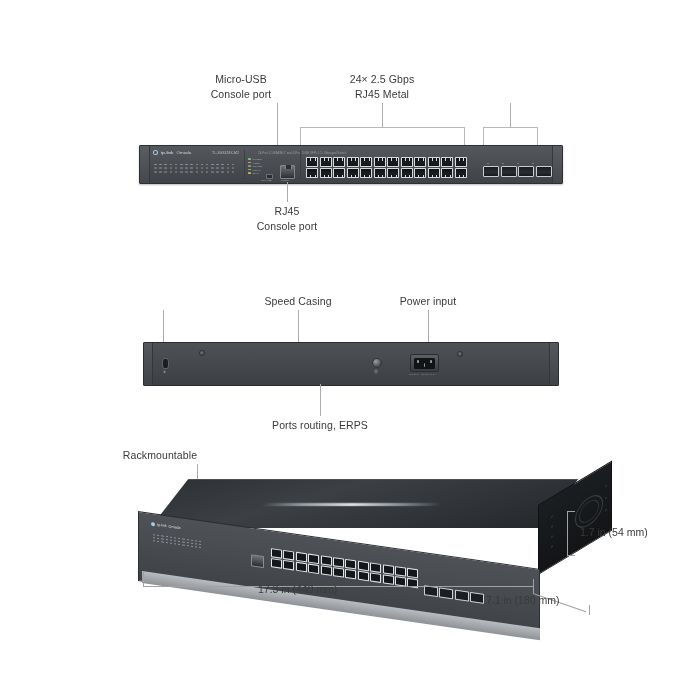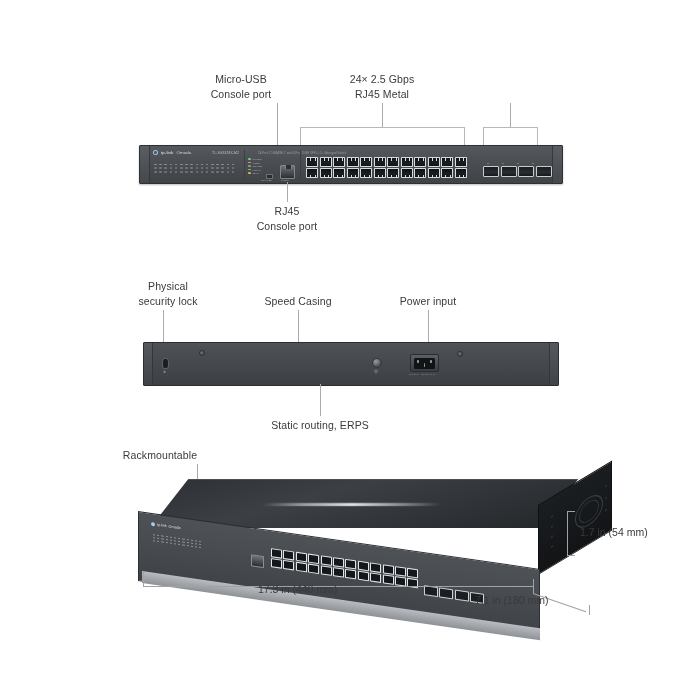--- a/index.html
+++ b/index.html
@@ -478,24 +478,20 @@
     <div class="sfp-cap" style="left:377px; top:16px;">27</div>
     <div class="sfp-cap" style="left:392px; top:16px;">28</div>
   </div>
 
   <div class="leader v" style="left:287px; top:182px; height:20px;"></div>
   <div class="lbl two" style="left:232px; top:204px; width:110px;">
     <div>RJ45</div>
     <div>Console port</div>
   </div>
 
-  <div class="lbl two" style="left:113px; top:279px; width:110px;">
-    <div>Physical</div>
-    <div>security lock</div>
-  </div>
   <div class="lbl" style="left:243px; top:294px; width:110px;">
     <div>Speed Casing</div>
   </div>
   <div class="lbl" style="left:373px; top:294px; width:110px;">
     <div>Power input</div>
   </div>
 
   <div class="leader v" style="left:163px; top:310px; height:42px;"></div>
   <div class="leader v" style="left:298px; top:310px; height:42px;"></div>
   <div class="leader v" style="left:428px; top:310px; height:42px;"></div>
@@ -526,21 +522,21 @@
         <div class="iec-pin" style="left:3px; top:2px;"></div>
         <div class="iec-pin" style="left:16px; top:2px;"></div>
         <div class="iec-pin" style="left:9.6px; top:5.5px;"></div>
       </div>
     </div>
     <div class="rating-txt" style="left:265px; top:30px;">100-240V~ 50/60Hz 1.0A</div>
   </div>
 
   <div class="leader v" style="left:320px; top:384px; height:32px;"></div>
   <div class="lbl" style="left:265px; top:418px; width:110px;">
-    <div>Static routing, ERPS</div>
+    <div>Ports routing, ERPS</div>
   </div>
 
   <div class="lbl" style="left:105px; top:448px; width:110px;">
     <div>Rackmountable</div>
   </div>
   <div class="leader v" style="left:197px; top:464px; height:28px;"></div>
 
   <div id="iso-view">
 
     <div class="iso-top">
@@ -686,20 +682,20 @@
     <div class="iso-base"></div>
   </div>
 
   <div class="dim-line h" style="left:143px; top:586px; width:390px;"></div>
   <div class="dim-line v" style="left:143px; top:572px; height:14px;"></div>
   <div class="dim-line v" style="left:533px; top:579px; height:14px;"></div>
   <div class="dim-lbl" style="left:258px; top:583px;">17.3 in (440 mm)</div>
 
   <div class="dim-line h" style="left:533px; top:593px; width:56px; transform:rotate(19deg); transform-origin:left center;"></div>
   <div class="dim-line v" style="left:589px; top:605px; height:10px;"></div>
-  <div class="dim-lbl" style="left:475px; top:594px;">7.1 in (180 mm)</div>
+  <div class="dim-lbl" style="left:486px; top:594px;">7.1 in (180 mm)</div>
 
   <div class="dim-line v" style="left:567px; top:511px; height:44px;"></div>
   <div class="dim-line h" style="left:567px; top:511px; width:8px;"></div>
   <div class="dim-line h" style="left:567px; top:555px; width:8px;"></div>
   <div class="dim-lbl" style="left:580px; top:526px;">1.7 in (54 mm)</div>
 
 </div>
 
 </body></html>

